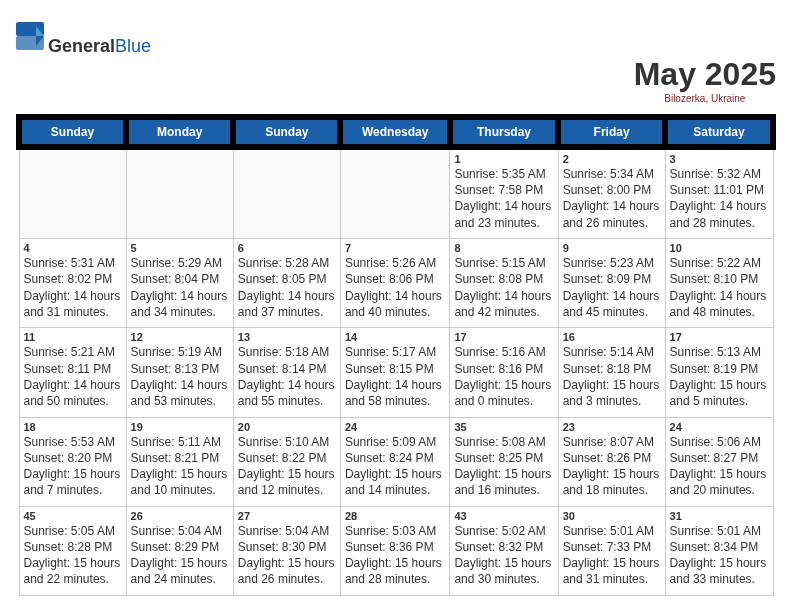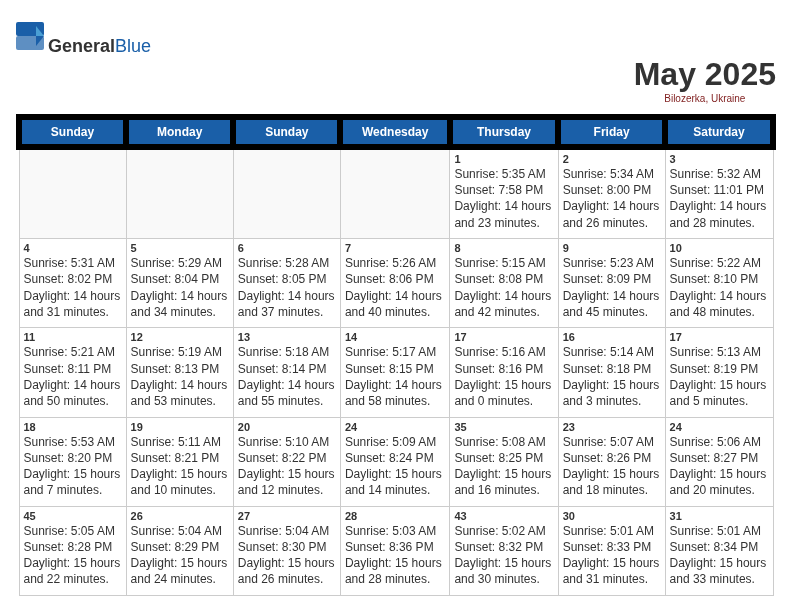--- a/index.html
+++ b/index.html
@@ -298,21 +298,21 @@
           </td>
           <td>
             <span class="day-number">35</span>
             <div class="day-info">Sunrise: 5:08 AM
 Sunset: 8:25 PM
 Daylight: 15 hours
 and 16 minutes.</div>
           </td>
           <td>
             <span class="day-number">23</span>
-            <div class="day-info">Sunrise: 5:07 AM
+            <div class="day-info">Sunrise: 8:07 AM
 Sunset: 8:26 PM
 Daylight: 15 hours
 and 18 minutes.</div>
           </td>
           <td>
             <span class="day-number">24</span>
             <div class="day-info">Sunrise: 5:06 AM
 Sunset: 8:27 PM
 Daylight: 15 hours
 and 20 minutes.</div>
@@ -350,21 +350,21 @@
           <td>
             <span class="day-number">43</span>
             <div class="day-info">Sunrise: 5:02 AM
 Sunset: 8:32 PM
 Daylight: 15 hours
 and 30 minutes.</div>
           </td>
           <td>
             <span class="day-number">30</span>
             <div class="day-info">Sunrise: 5:01 AM
-Sunset: 8:33 PM
+Sunset: 7:33 PM
 Daylight: 15 hours
 and 31 minutes.</div>
           </td>
           <td>
             <span class="day-number">31</span>
             <div class="day-info">Sunrise: 5:01 AM
 Sunset: 8:34 PM
 Daylight: 15 hours
 and 33 minutes.</div>
           </td>

